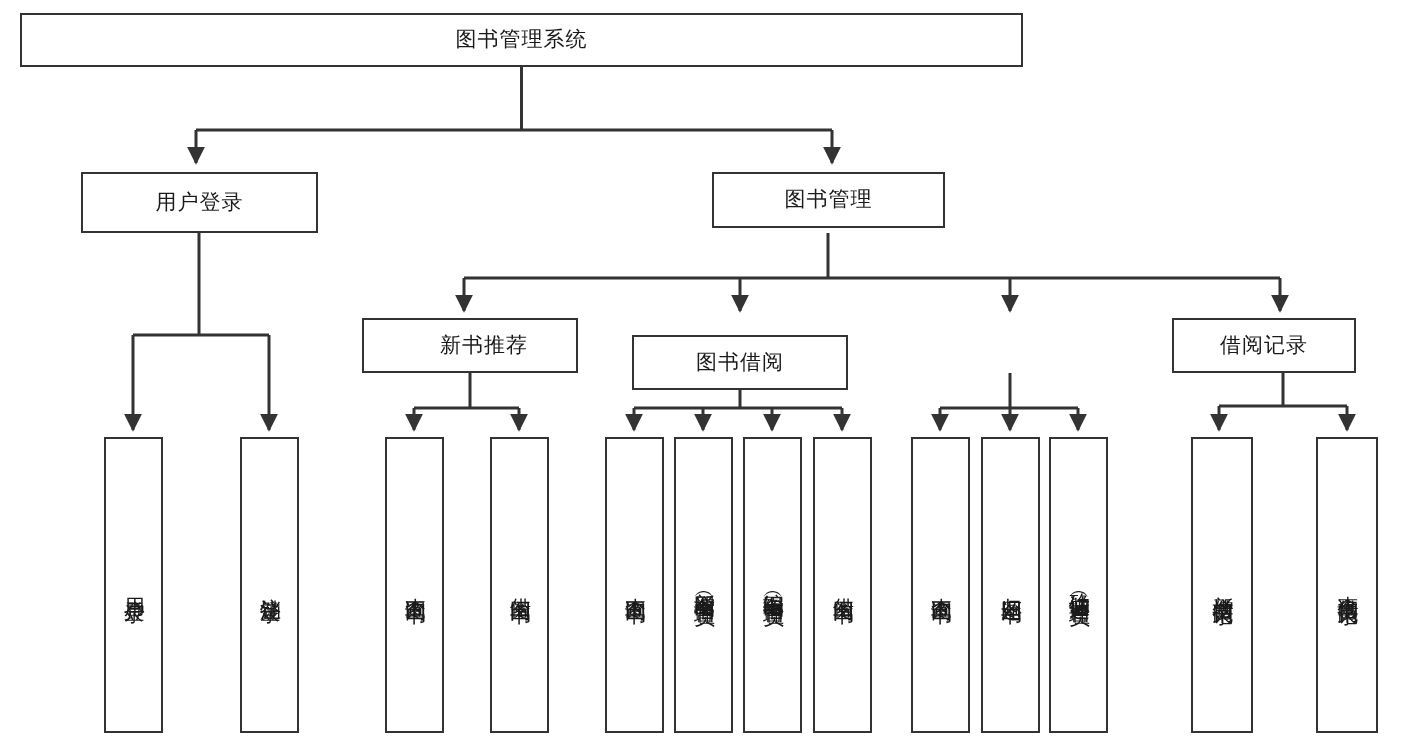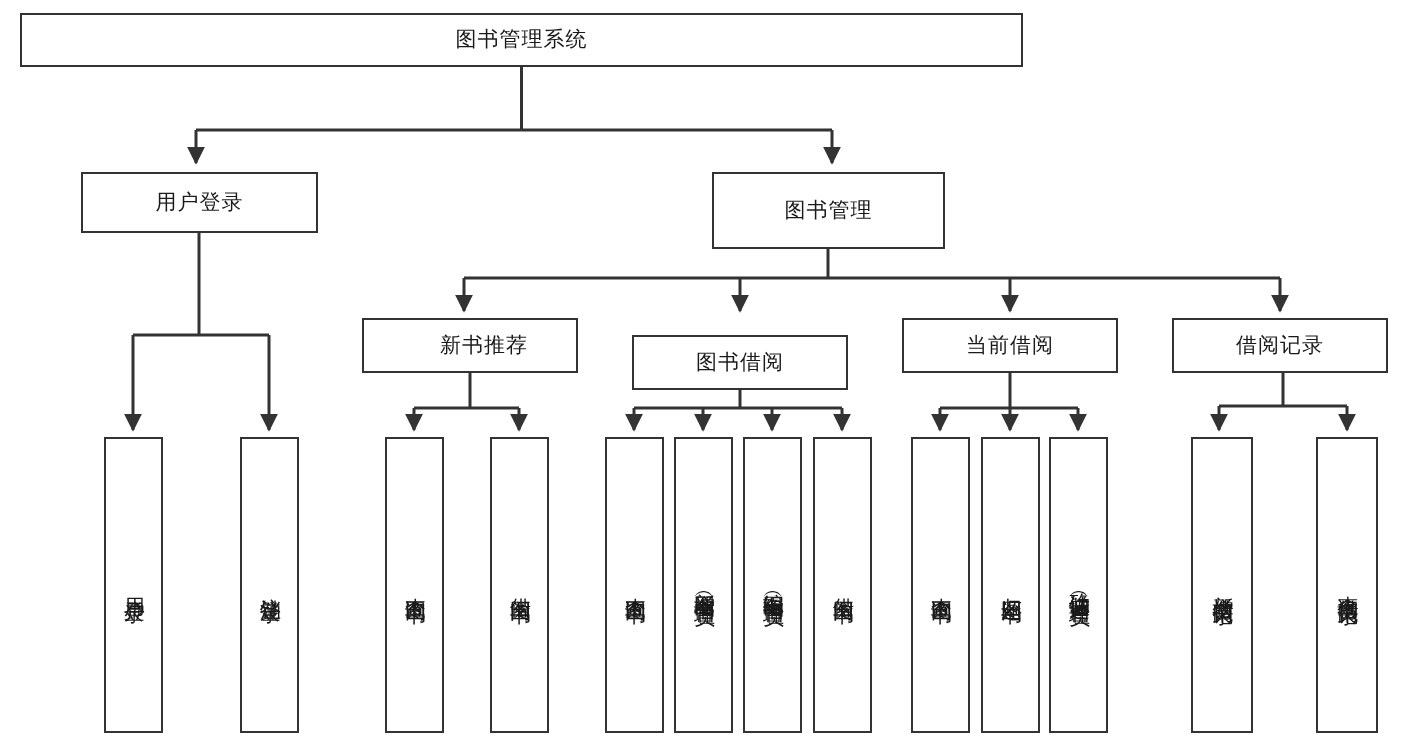--- a/index.html
+++ b/index.html
@@ -117,34 +117,31 @@
     </g>
   </svg>
 
   <div class="node horiz" style="left:20px; top:13px; width:1003px; height:54px;">
     <span>图书管理系统</span>
   </div>
 
   <div class="node horiz" style="left:81px; top:172px; width:237px; height:61px;">
     <span>用户登录</span>
   </div>
-  <div class="node horiz" style="left:712px; top:172px; width:233px; height:77px;">
+  <div class="node horiz" style="left:712px; top:172px; width:233px; height:56px;">
     <span>图书管理</span>
   </div>
 
   <div class="node horiz" style="left:362px; top:318px; width:216px; height:55px;padding-left:28px;">
     <span>新书推荐</span>
   </div>
   <div class="node horiz" style="left:632px; top:335px; width:216px; height:55px;">
     <span>图书借阅</span>
   </div>
-  <div class="node horiz" style="left:902px; top:318px; width:216px; height:55px;">
-    <span>当前借阅</span>
-  </div>
-  <div class="node horiz" style="left:1172px; top:318px; width:216px; height:55px;text-align:center;">
+  <div class="node horiz" style="left:1172px; top:318px; width:184px; height:55px;text-align:center;">
     <span>借阅记录</span>
   </div>
 
   <div class="node vert" style="left:104px; top:437px; width:59px; height:296px;">
     <span class="vtext">用户登录</span>
   </div>
   <div class="node vert" style="left:240px; top:437px; width:59px; height:296px;">
     <span class="vtext">注销登录</span>
   </div>
 

